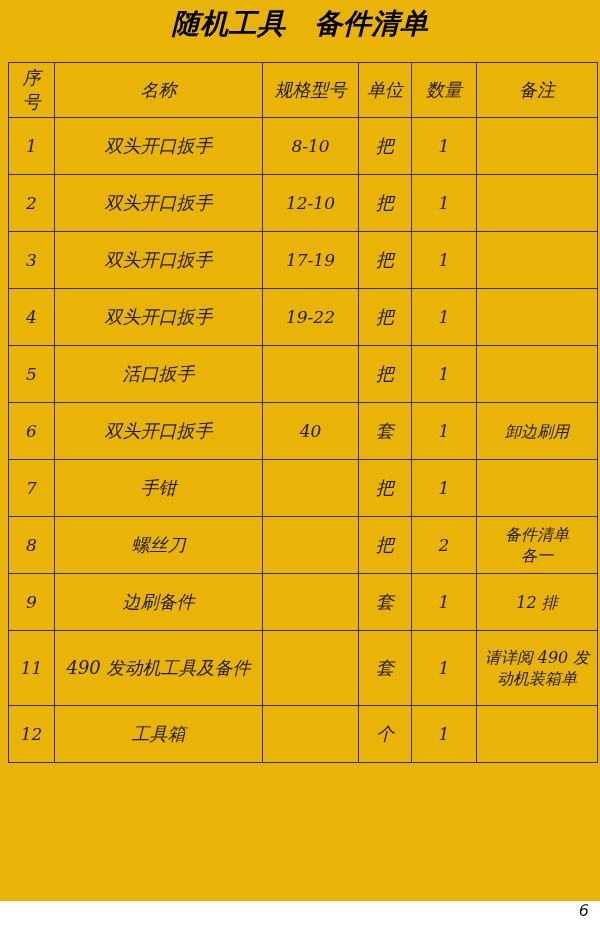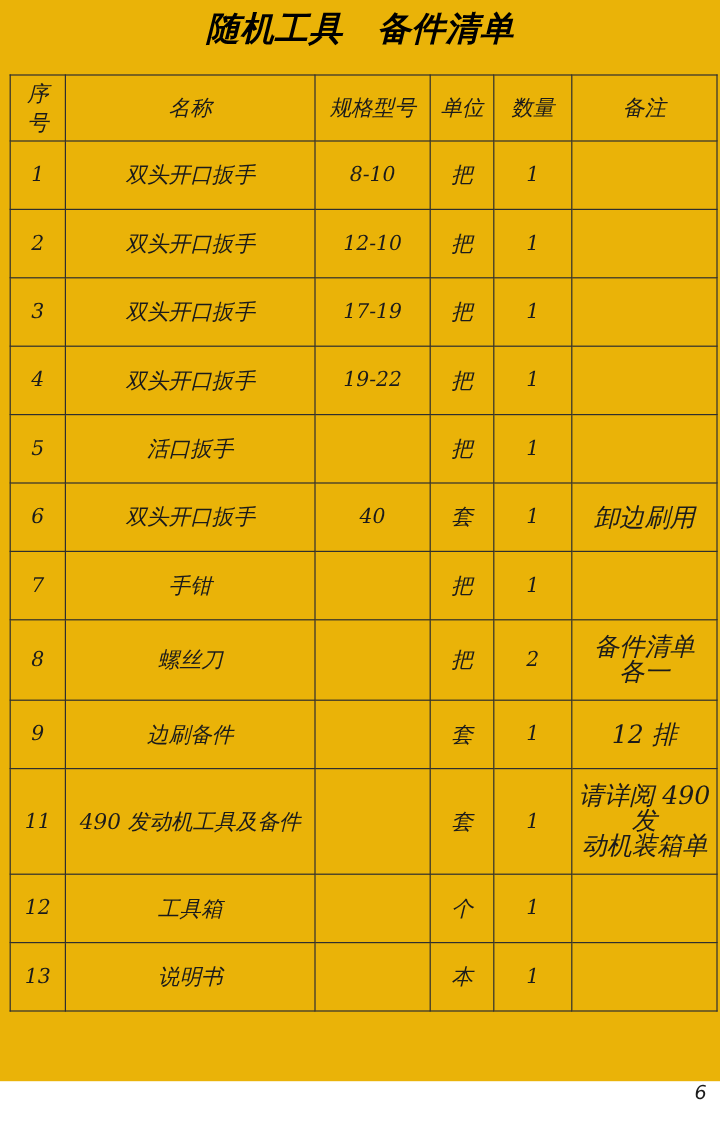--- a/index.html
+++ b/index.html
@@ -41,24 +41,24 @@
     vertical-align: middle;
     font-weight: normal;
     font-size: 18px;
     padding: 2px 8px;
     overflow: hidden;
   }
   .parts-table thead tr { height: 55px; }
   .parts-table tbody tr { height: 57px; }
   .parts-table tbody tr.tall { height: 75px; }
   .parts-table td.col-remark {
-    font-size: 21px;
+    font-size: 16px;
     line-height: 21px;
     white-space: pre-line;
-    padding: 12px 5px;
+    padding: 2px 5px;
   }
   .parts-table td.col-index,
   .parts-table td.col-spec,
   .parts-table td.col-qty { font-size: 17px; }
   .page-number {
     position: absolute;
     right: 11px; top: 901px;
     font-family: "DejaVu Sans", "Liberation Sans", sans-serif;
     font-size: 16px;
     color: #1b1b1b;
@@ -173,25 +173,17 @@
 动机装箱单</td>
         </tr>
         <tr>
           <td class="col-index">12</td>
           <td class="col-name">工具箱</td>
           <td class="col-spec"></td>
           <td class="col-unit">个</td>
           <td class="col-qty">1</td>
           <td class="col-remark"></td>
         </tr>
-        <tr>
-          <td class="col-index">13</td>
-          <td class="col-name">说明书</td>
-          <td class="col-spec"></td>
-          <td class="col-unit">本</td>
-          <td class="col-qty">1</td>
-          <td class="col-remark"></td>
-        </tr>
       </tbody>
   </table>
 
   <div class="page-number">6</div>
 </div>
 
 </body></html>

